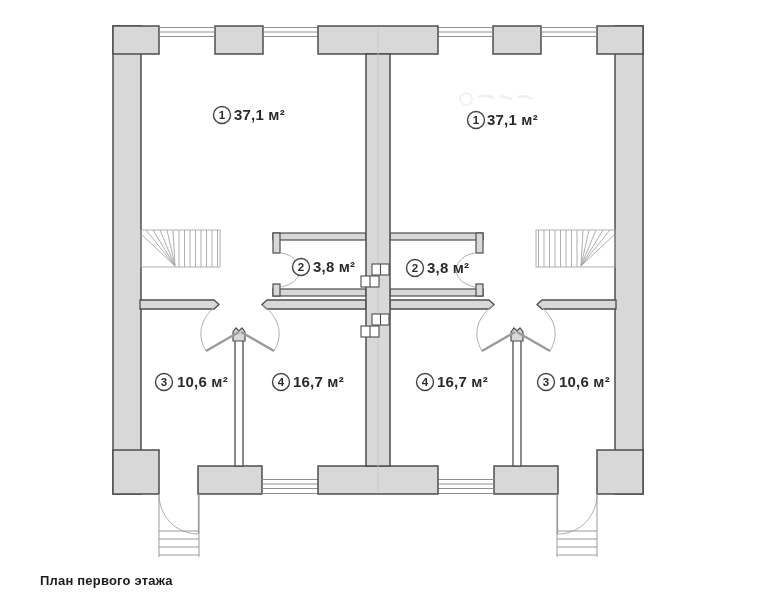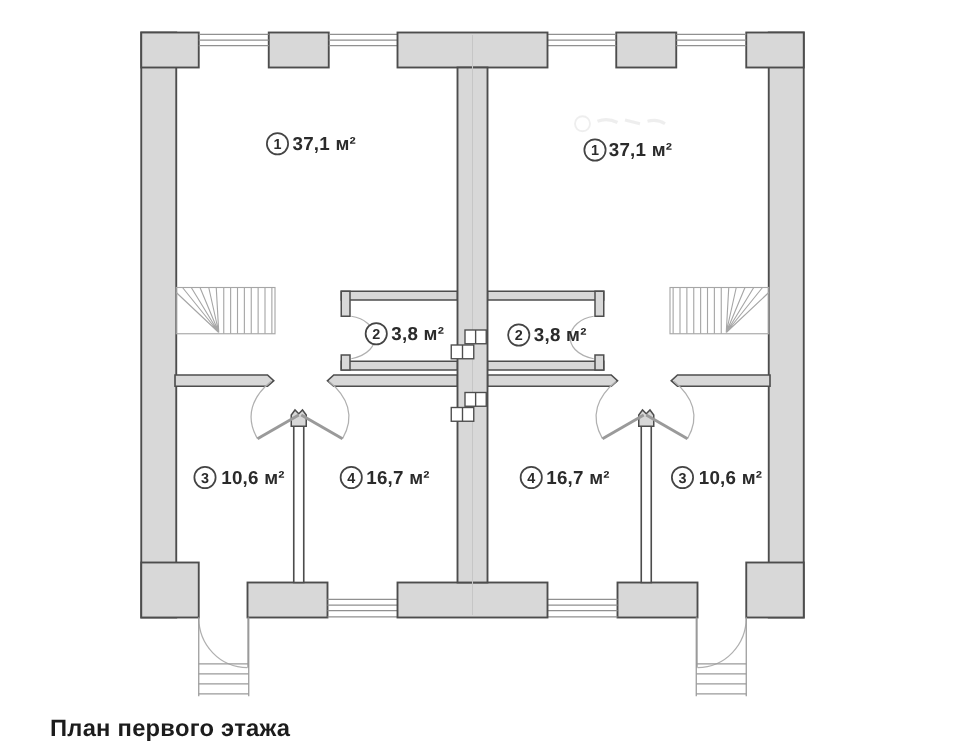--- a/index.html
+++ b/index.html
@@ -1,18 +1,18 @@
 <!DOCTYPE html>
 <html><head>
 <meta charset="utf-8">
 <style>
   html,body{margin:0;padding:0;background:#ffffff;}
   .stage{position:relative;width:762px;height:600px;background:#ffffff;overflow:hidden;
          font-family:"Liberation Sans", sans-serif;}
-  .caption{position:absolute;left:8px;top:573px;font-size:19px;font-weight:bold;
+  .caption{position:absolute;left:8px;top:573px;font-size:13px;font-weight:bold;
            color:#1c1c1c;letter-spacing:.2px;padding-left:32px;}
   svg{position:absolute;left:0;top:0;}
   .room-num{font-size:11.5px;font-weight:700;fill:#2b2b2b;}
   .room-area{font-size:15px;font-weight:700;fill:#2b2b2b;letter-spacing:.2px;}
   .ghost{opacity:.45;filter:blur(.6px);}
 </style>
 </head>
 <body>
 
 <div class="stage">

